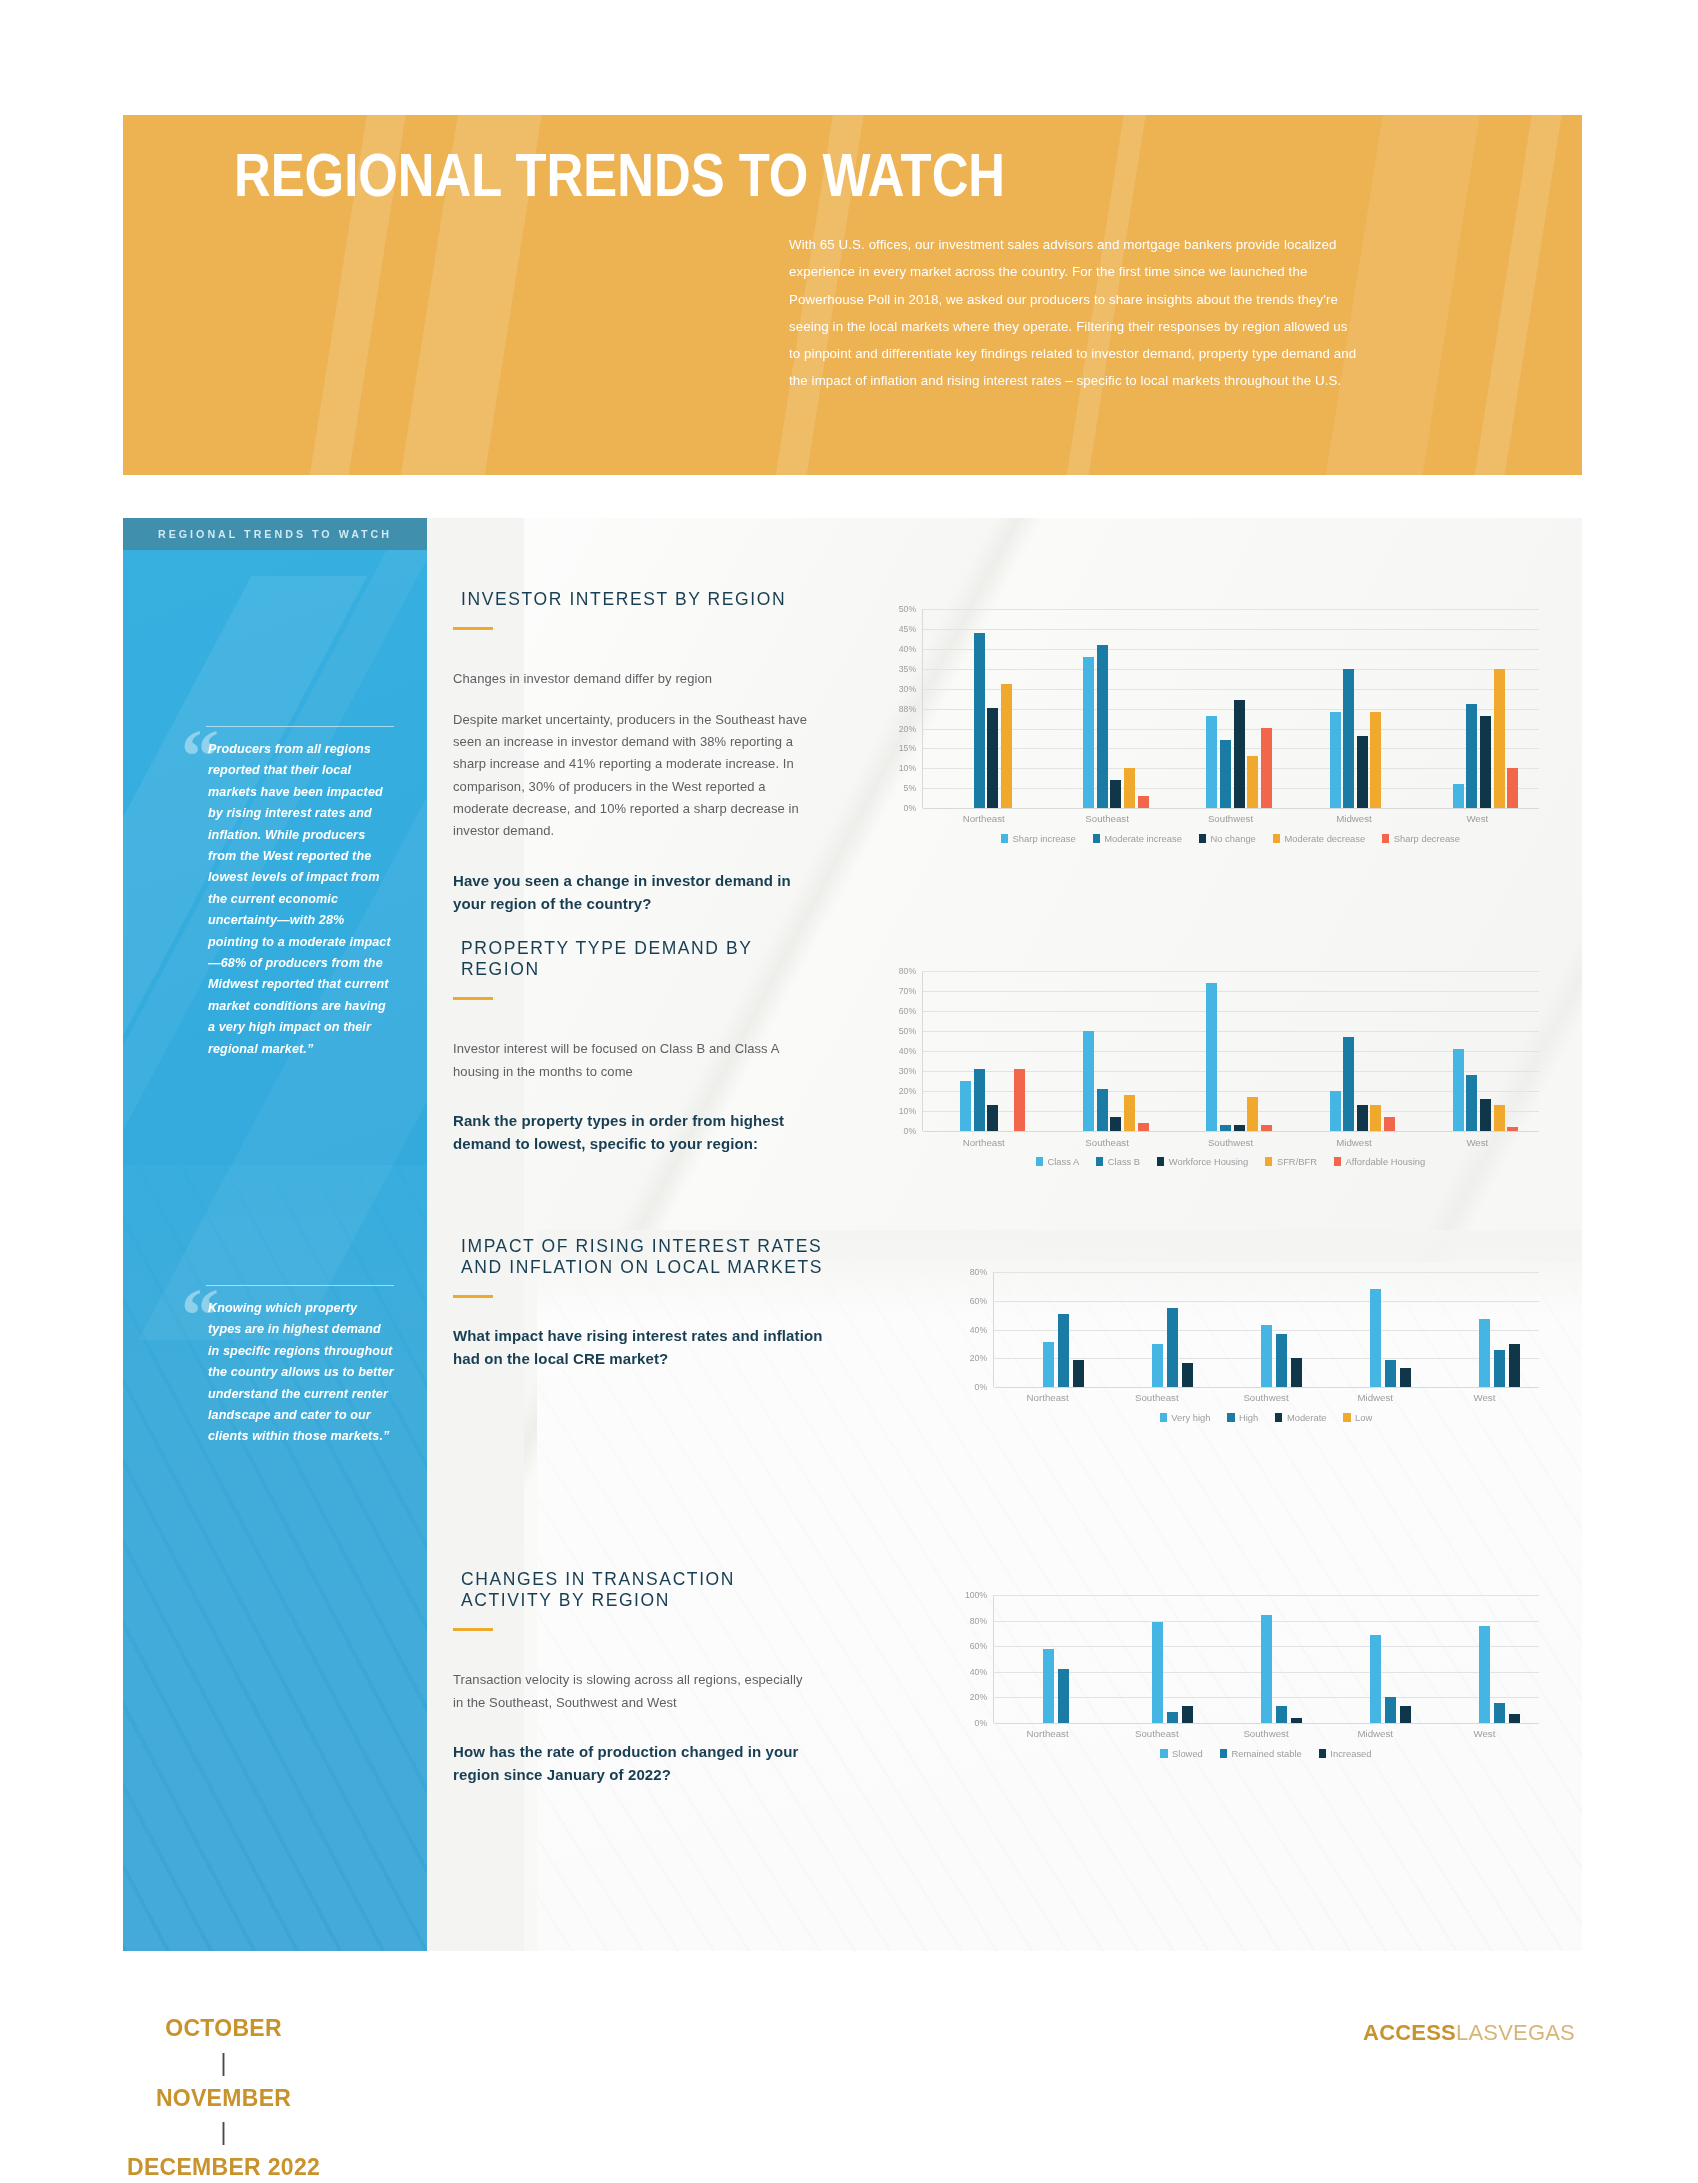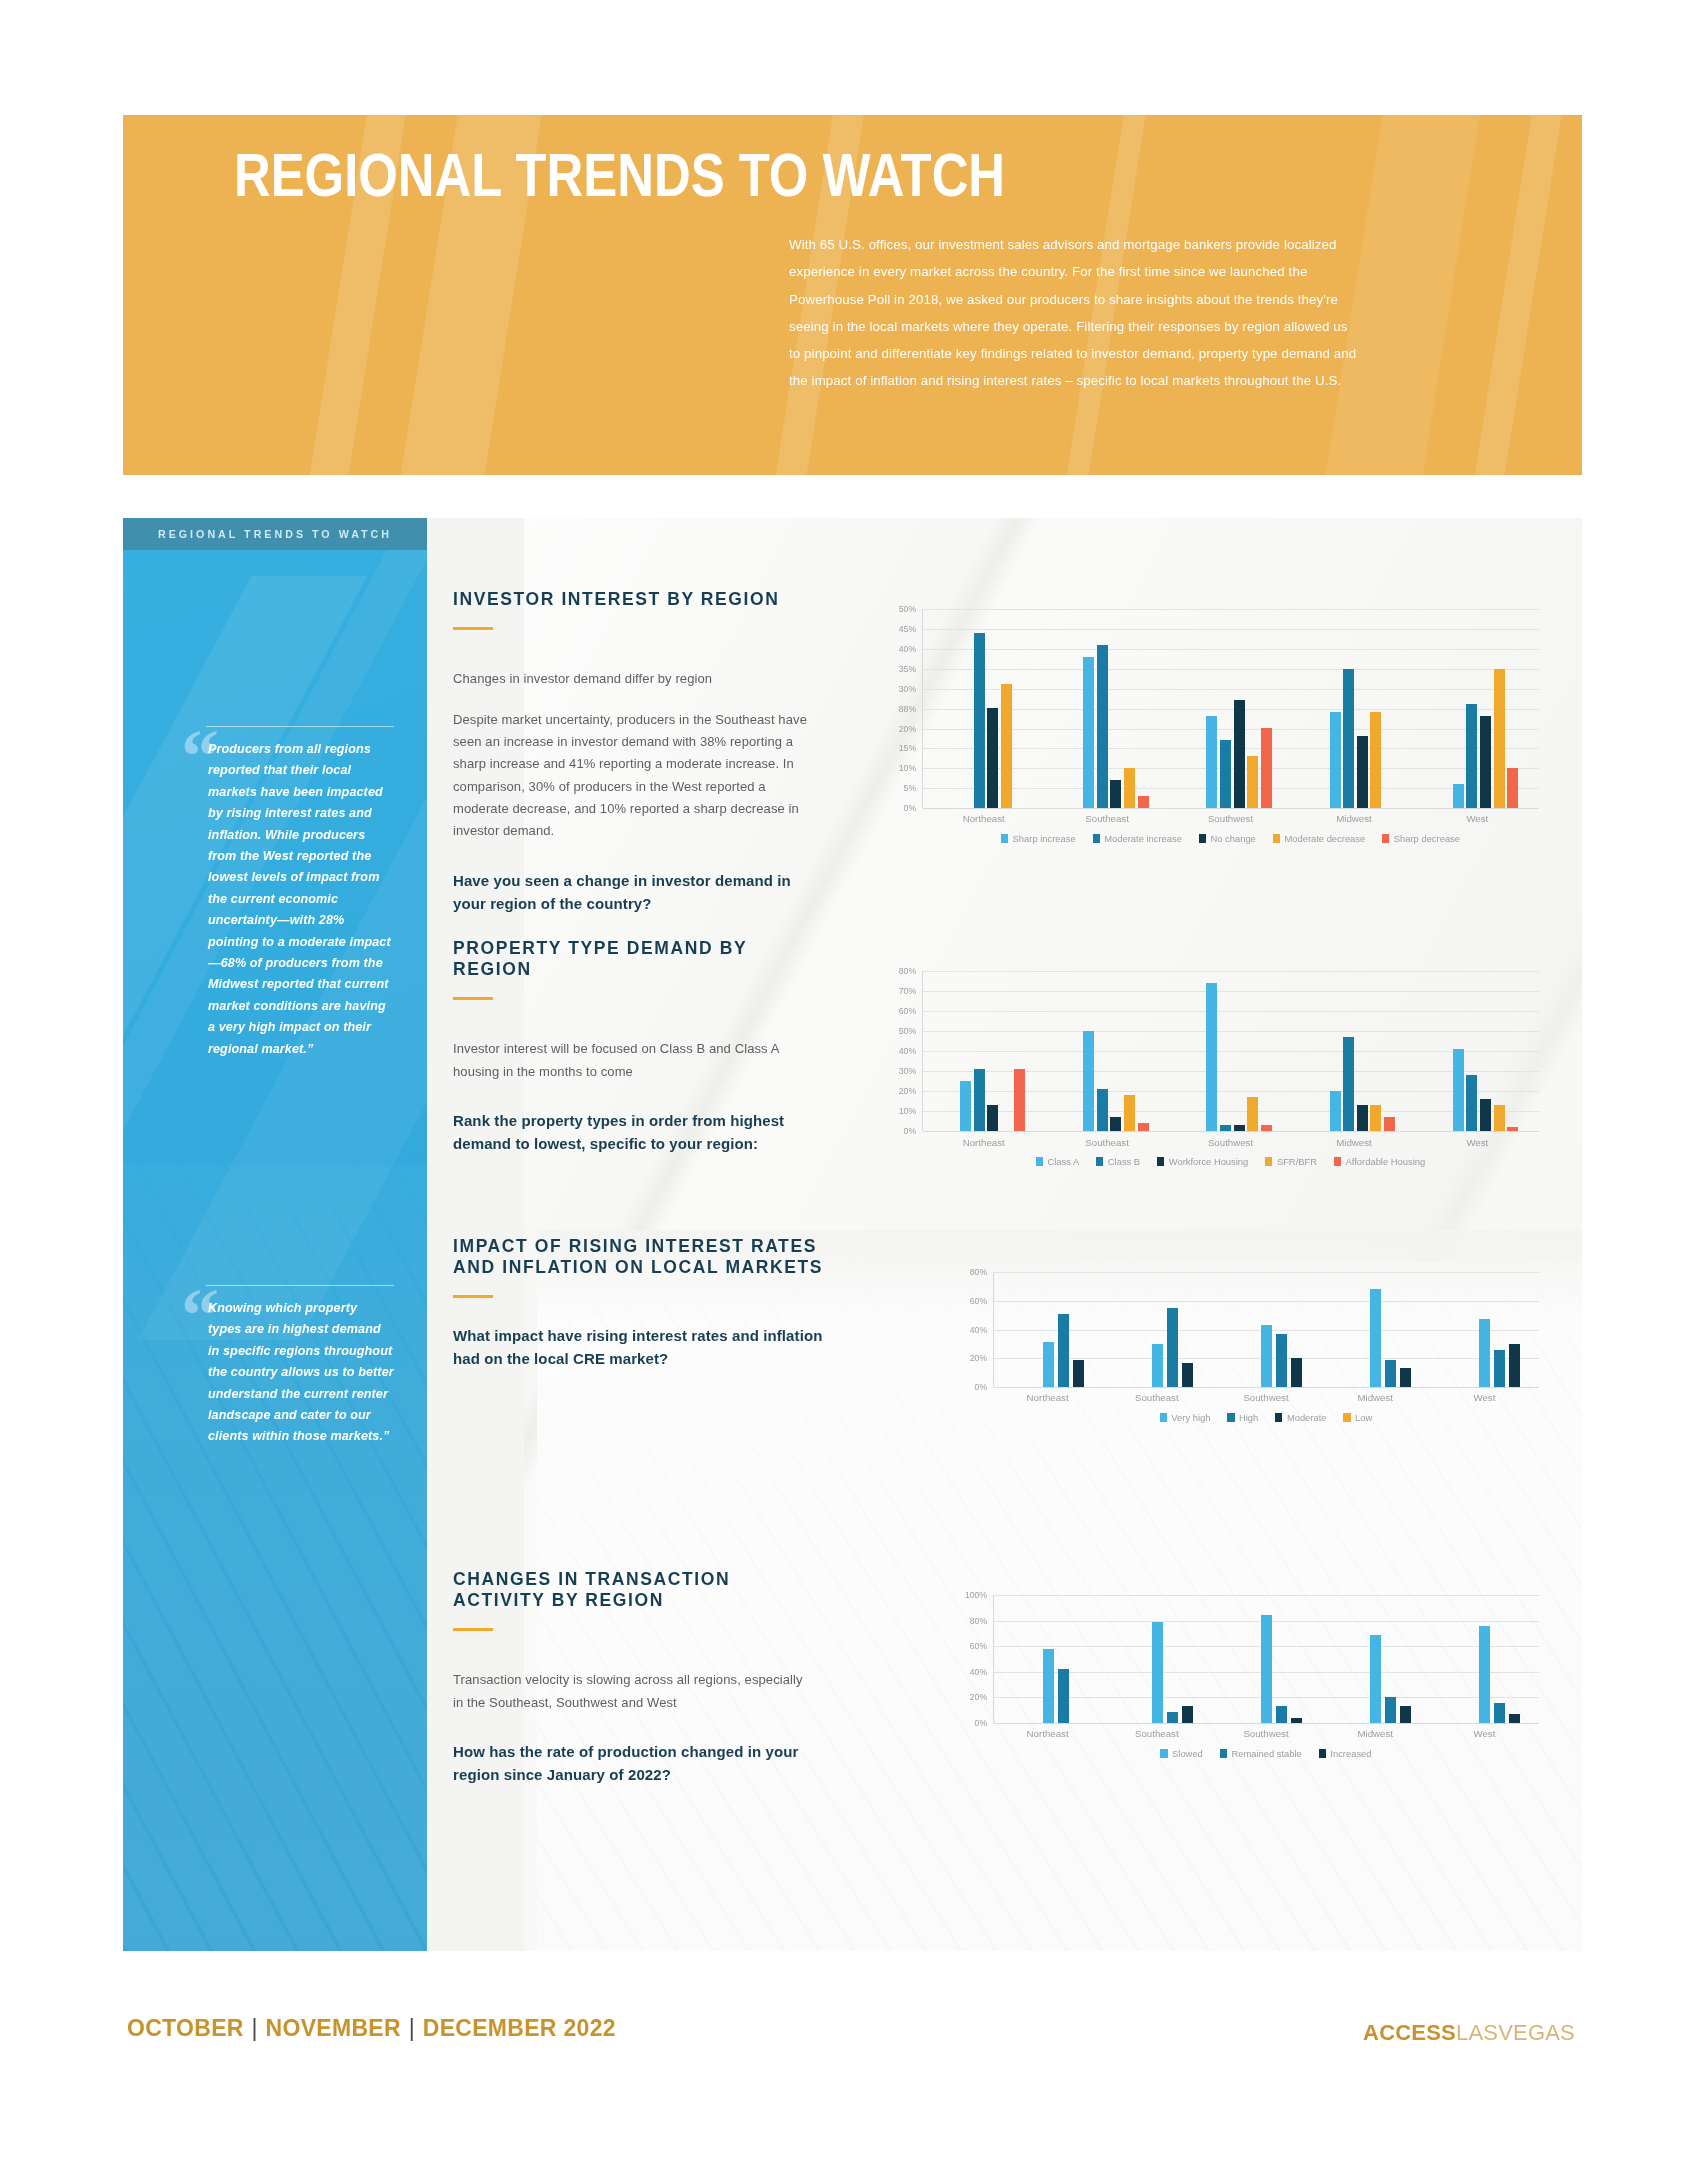--- a/index.html
+++ b/index.html
@@ -100,21 +100,21 @@
     font-size: 76px; line-height: .6; color: rgba(255,255,255,.40); font-weight: 700;
   }
   .quote-text {
     margin-left: 27px; color: #ffffff; font-style: italic; font-weight: 600;
     font-size: 12.6px; line-height: 1.70; letter-spacing: 0.1px;
   }
 
   
   .section { position: absolute; }
   .sec-title {
-    color: #173e52; font-size: 17.5px; font-weight: 700; letter-spacing: 1.6px;
+    color: #173e52; font-size: 17.5px; font-weight: 400; letter-spacing: 1.6px; margin-left: 8px;
   }
   .sec-rule { width: 40px; height: 3.2px; background: #f0a92c; margin-top: 17px; }
   .sec-lead {
     margin-top: 38px; color: #5d5f61; font-size: 13px; line-height: 1.72;
     font-family: "Liberation Sans Narrow","Liberation Sans",sans-serif; letter-spacing:0.1px;
   }
   .sec-body {
     margin-top: 18px; color: #5d5f61; font-size: 13px; line-height: 1.72;
     font-family: "Liberation Sans Narrow","Liberation Sans",sans-serif; letter-spacing:0.1px;
   }
@@ -155,21 +155,21 @@
   .legend-label {
     font-size: 9.4px; color: #9b9d9f;
     font-family: "Liberation Sans Narrow","Liberation Sans",sans-serif; white-space: nowrap;
   }
 
   
   .footer-date {
     position: absolute; left: 127px; top: 2015px;
     font-family: "Liberation Sans Narrow","Liberation Sans",sans-serif;
     font-size: 23px; font-weight: 700; color: #c8922c; letter-spacing: 0.3px;
-    display: flex; align-items: center; gap: 7.8px; white-space: nowrap;
+    display: flex; align-items: center; gap: 7.8px; white-space: nowrap; flex-direction: column;
   }
   .footer-sep { color: #4a4a4a; font-weight: 400; }
   .footer-logo {
     position: absolute; right: 123px; top: 2020px;
     font-family: "Liberation Sans Narrow","Liberation Sans",sans-serif;
     font-size: 22px; letter-spacing: 0.2px; white-space: nowrap;
   }
   .logo-a { color: #c8922c; font-weight: 700; }
   .logo-b { color: #d9b478; font-weight: 400; }
 </style>

